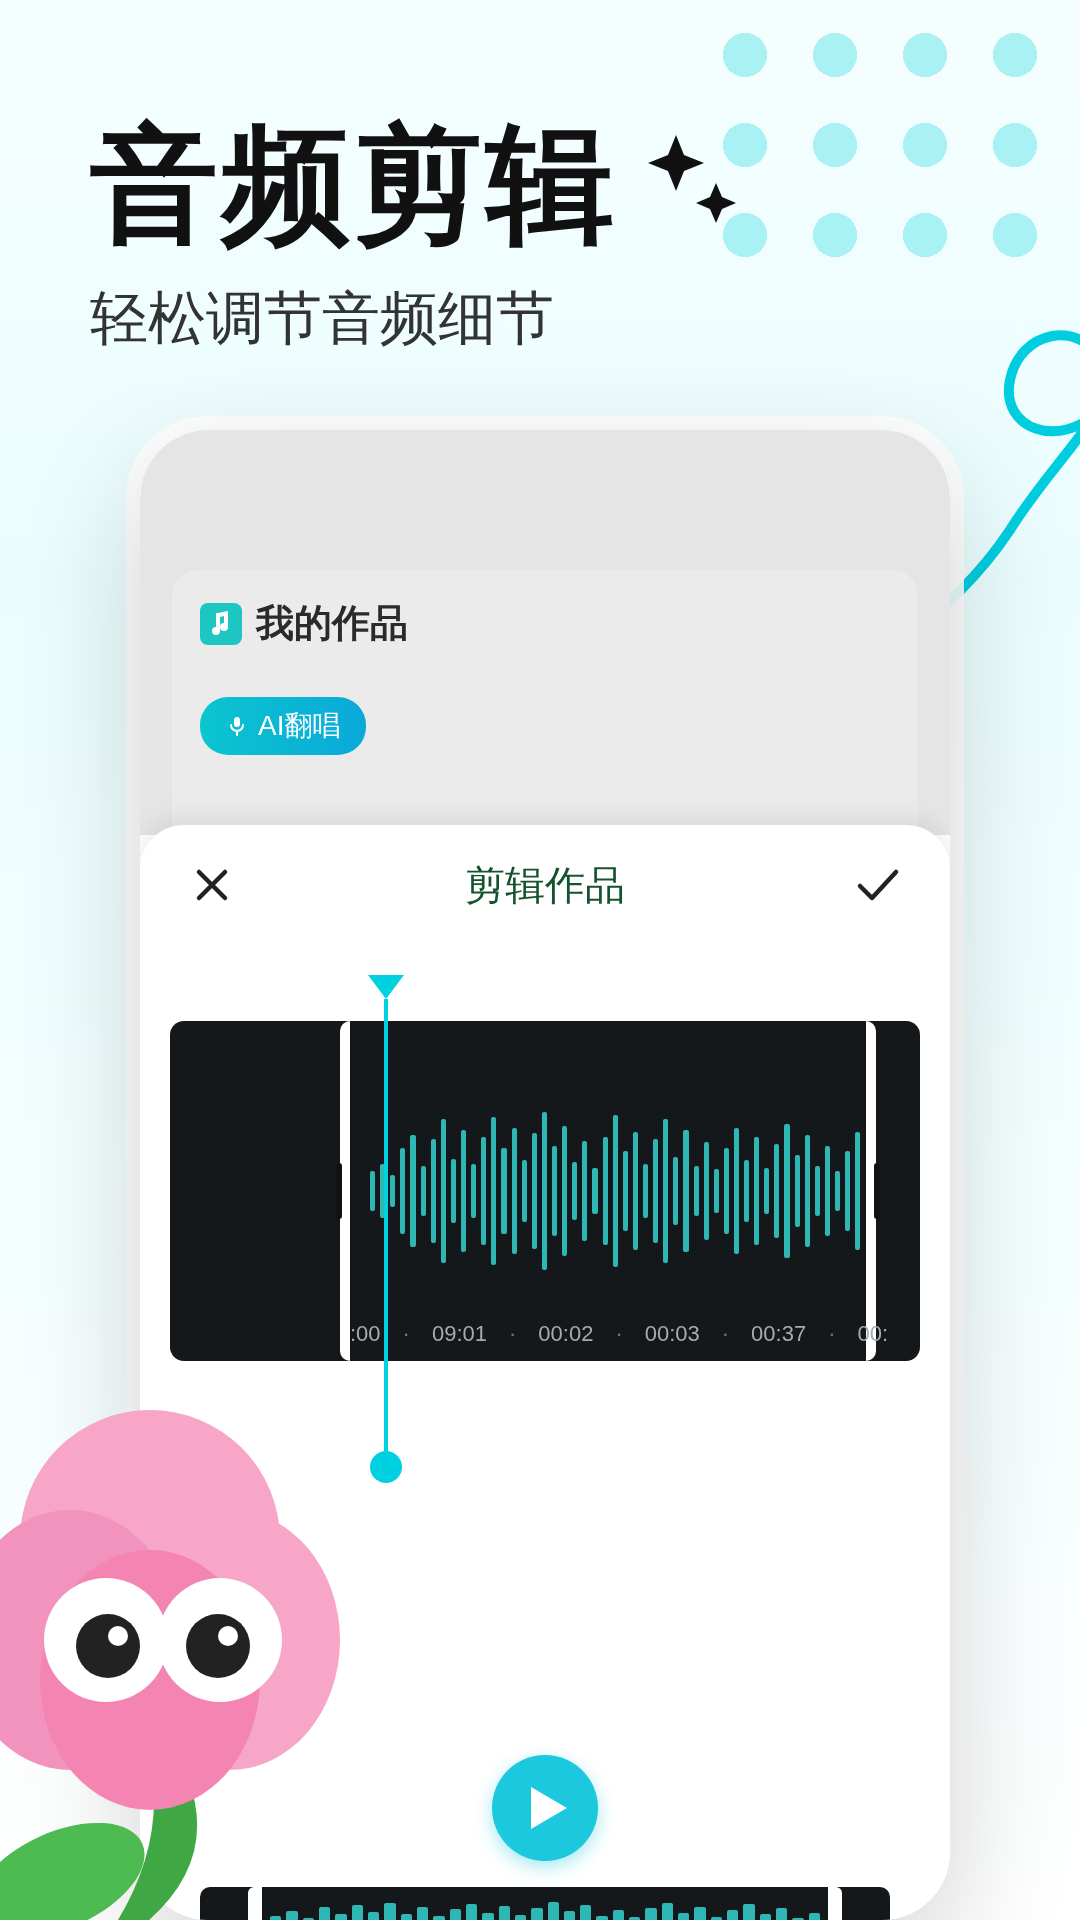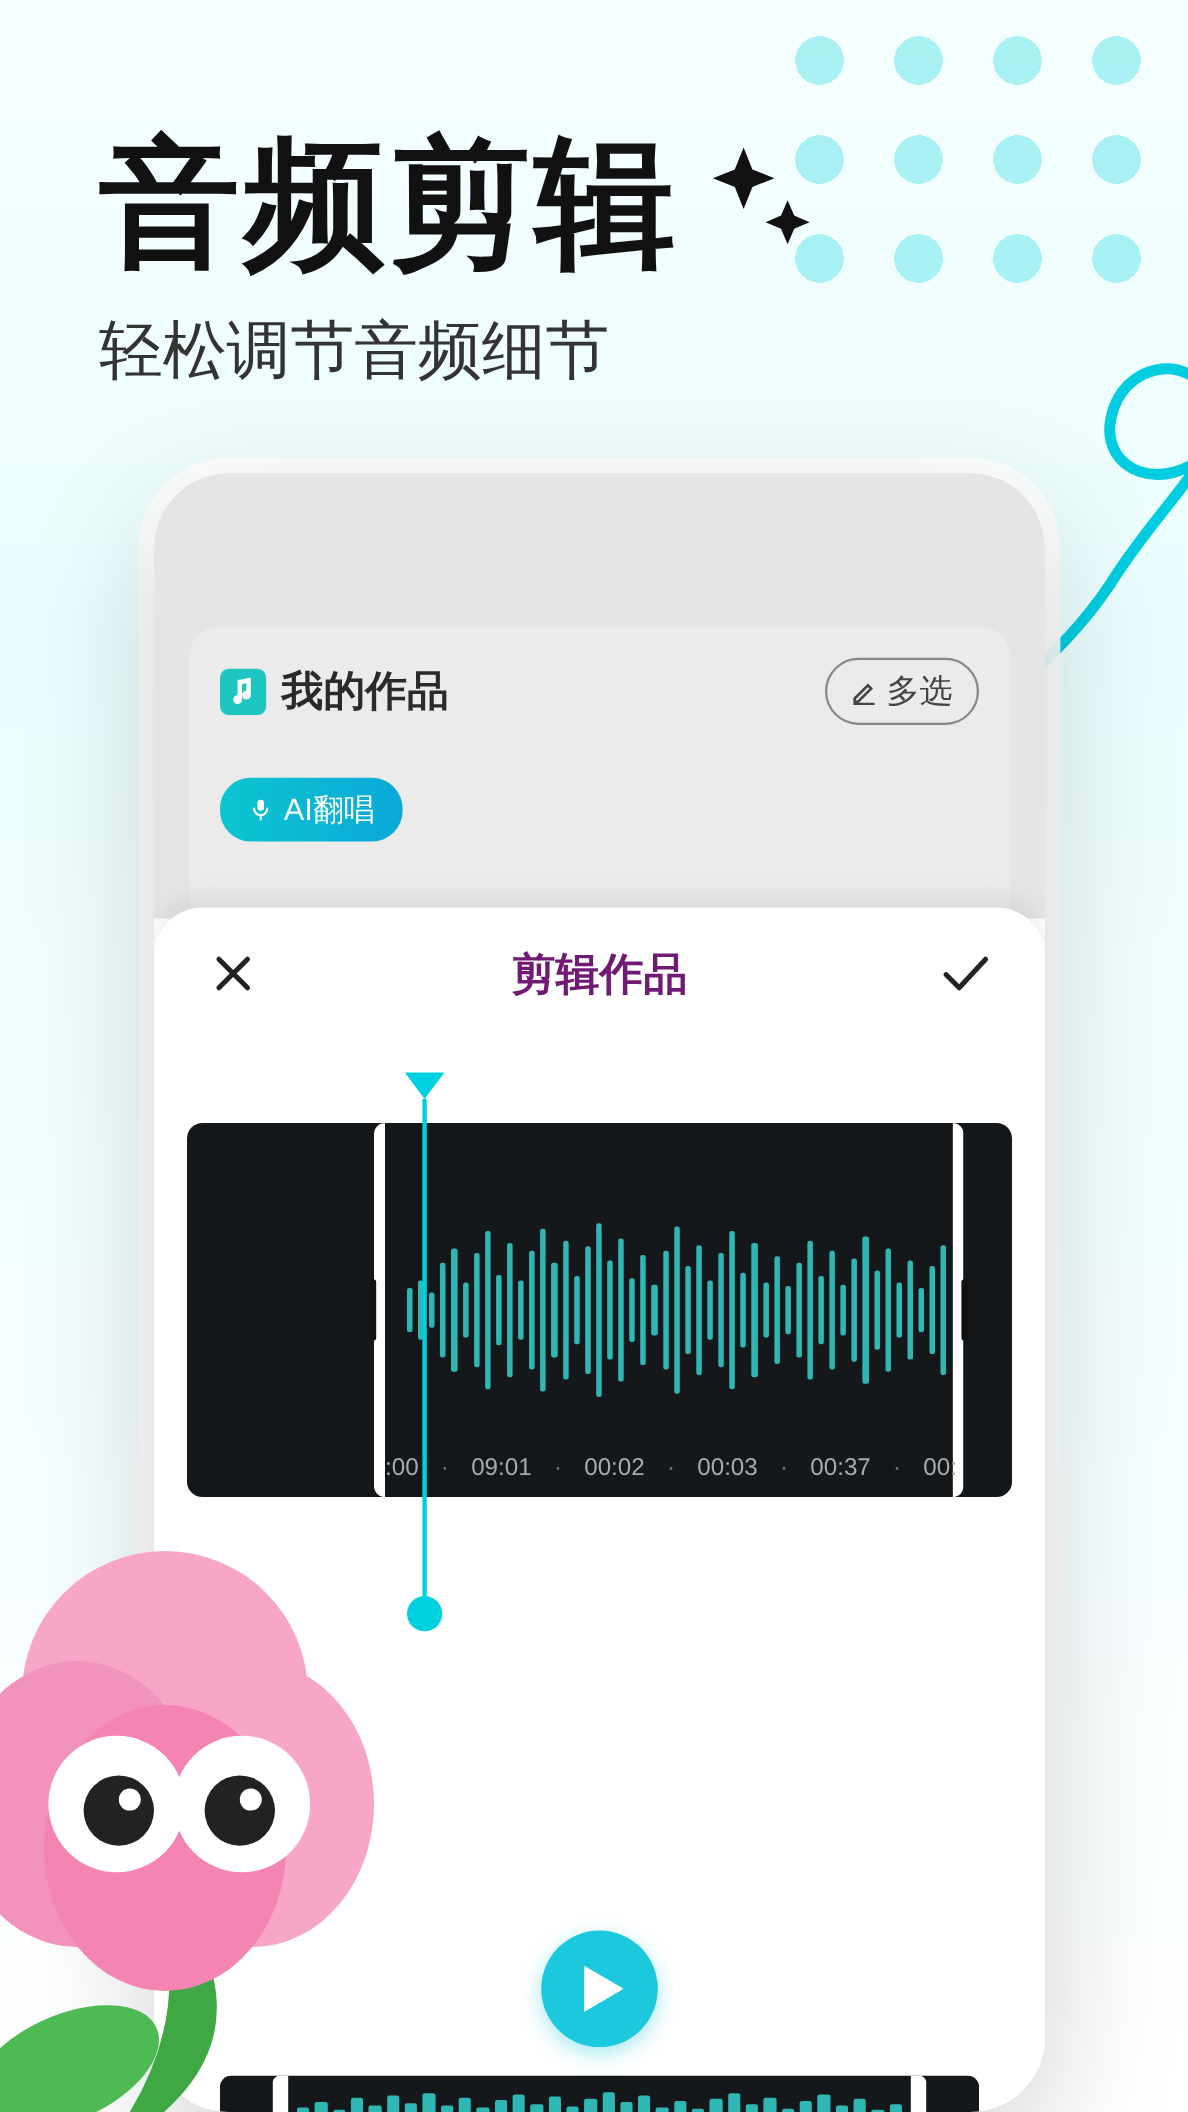--- a/index.html
+++ b/index.html
@@ -145,22 +145,22 @@
       padding: 0 0 0 0;
     }
     .sheet-header {
       display: flex;
       align-items: center;
       justify-content: space-between;
       padding: 32px 44px 24px;
     }
     .sheet-title {
       font-size: 40px;
-      font-weight: 700;
-      color: #701a75;
+      font-weight: 400;
+      color: #14532d;
     }
     .icon-btn {
       width: 56px; height: 56px;
       display: flex; align-items: center; justify-content: center;
     }
     .waveform-wrap {
       margin: 56px 30px 0;
       position: relative;
       height: 420px;
     }
@@ -213,21 +213,21 @@
     .wf-times {
       position: absolute;
       bottom: 14px;
       left: 180px;
       right: 50px;
       display: flex;
       align-items: center;
       color: #a8aaac;
       font-size: 22px;
       justify-content: space-between;
-      gap: 6px;
+      gap: 22px;
     }
     .wf-times span { white-space: nowrap; }
     .wf-dot { color: #777; }
     
     .playhead {
       position: absolute;
       left: 198px;
       top: -18px;
       bottom: -70px;
       display: flex;
@@ -324,26 +324,20 @@
   <div class="dim-top">
     <div class="dim-inner">
       <div class="my-works-row">
         <div class="my-works-left">
           <div class="music-note-icon">
             <svg width="22" height="26" viewBox="0 0 22 26" fill="#fff">
                 <path d="M8 2 L18 0 V16 A4 4 0 1 1 14 12 V5 L10 6 V20 A4 4 0 1 1 6 16 V2 Z"></path>
               </svg>
           </div>
           <span class="my-works-label">我的作品</span>
-        </div>
-        <div class="multi-select">
-          <svg width="24" height="24" viewBox="0 0 24 24">
-              <path d="M3 18 L15 6 L18 9 L6 21 L3 21 Z M3 23 H20" stroke="#444" stroke-width="2.4" fill="none" stroke-linecap="round"></path>
-            </svg>
-          <span>多选</span>
         </div>
       </div>
       <div class="ai-pill">
         <svg width="22" height="22" viewBox="0 0 22 22">
             <rect x="8" y="2" width="6" height="10" rx="3" fill="#fff"></rect>
             <path d="M5 10 A6 6 0 0 0 17 10 M11 16 V20" stroke="#fff" stroke-width="2" fill="none" stroke-linecap="round"></path>
           </svg>
         <span>AI翻唱</span>
       </div>
     </div>

